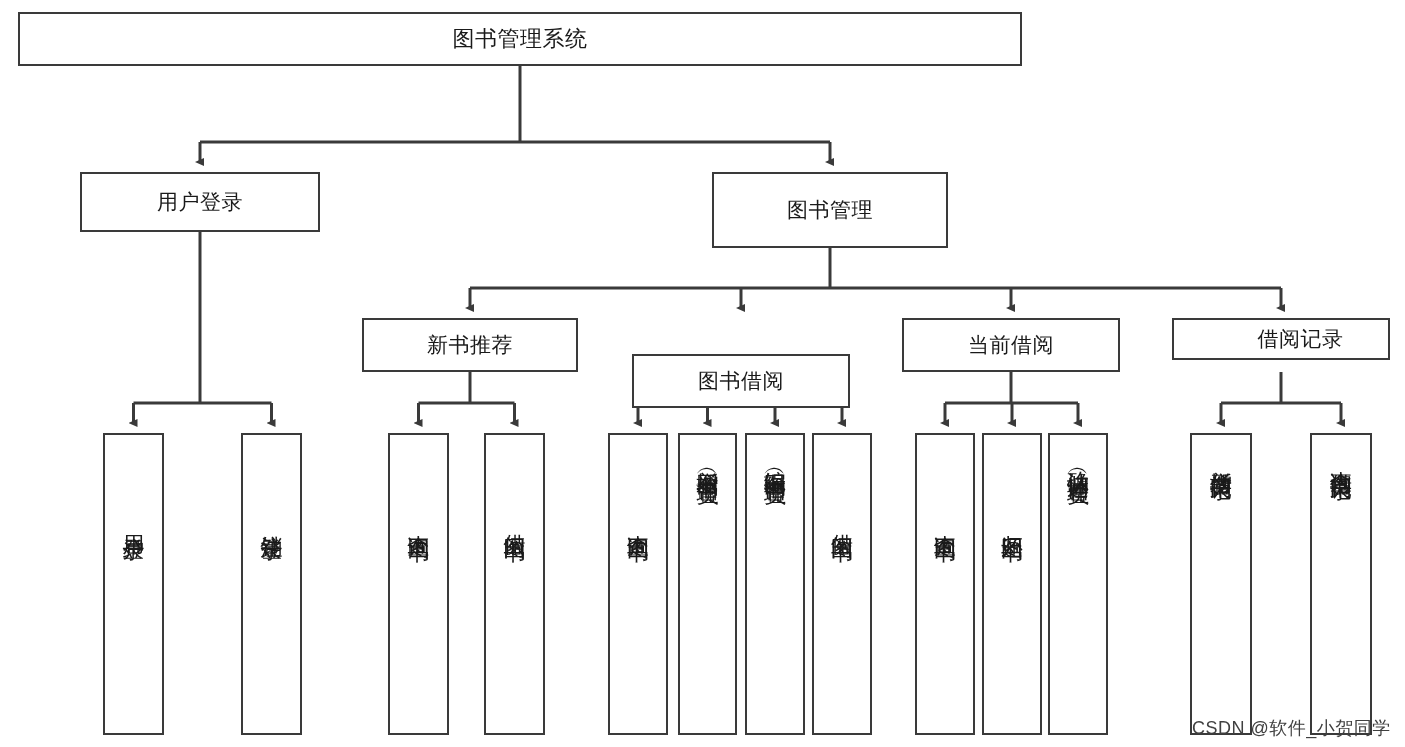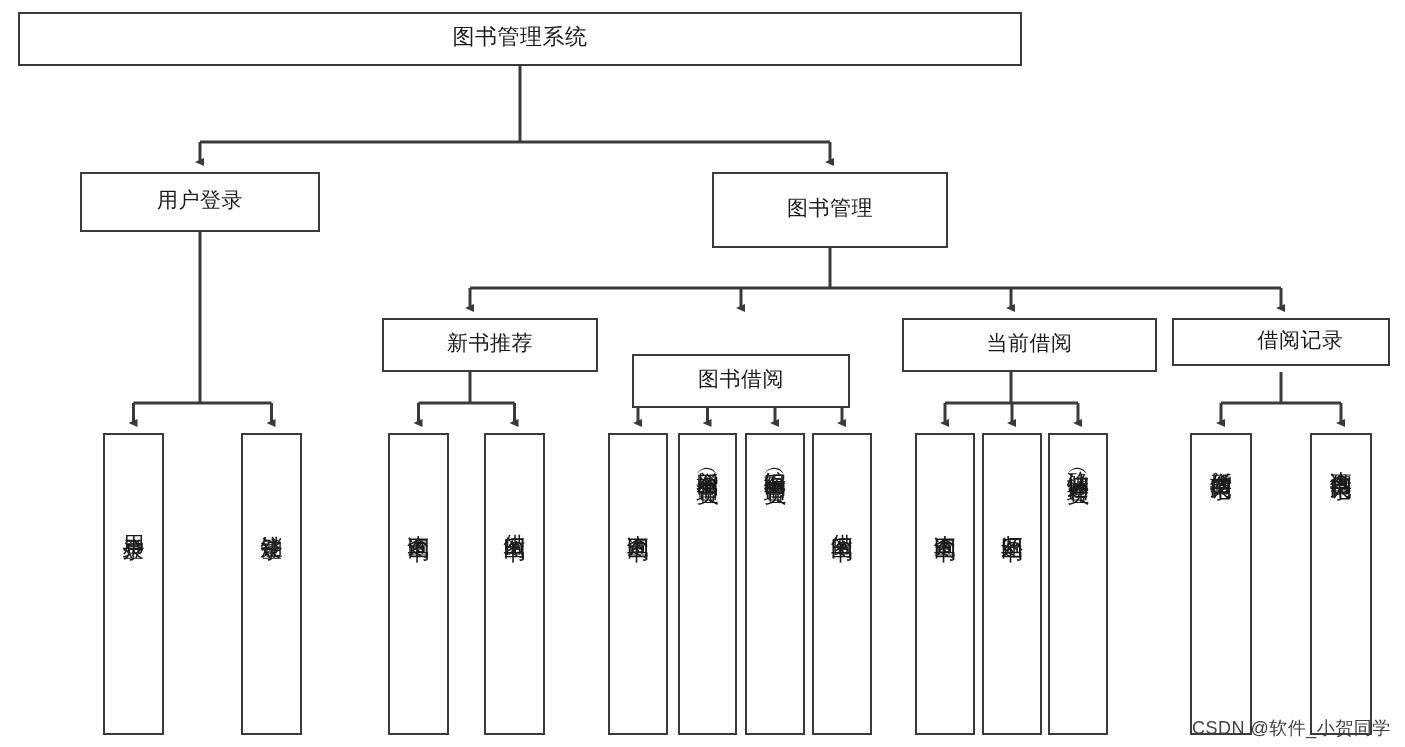--- a/index.html
+++ b/index.html
@@ -37,21 +37,20 @@
   }
   .node-label {
     display: block;
     text-align: center;
     line-height: 1.18;
     letter-spacing: 0.5px;
     white-space: pre;
   }
   .node.horizontal .node-label {
     font-size: 21px;
-    font-family: Liberation Mono, monospace;
   }
   .node.root .node-label {
     font-size: 22px;
   }
   .node.vertical {
     align-items: flex-start;
     padding-top: 4px;
   }
   .node.vertical .node-label {
     writing-mode: vertical-rl;
@@ -124,30 +123,30 @@
   <div id="node-layer">
       <div class="node horizontal root" style="left: 18px; top: 12px; width: 1004px; height: 54px;">
         <span class="node-label">图书管理系统</span>
       </div>
       <div class="node horizontal branch" style="left: 80px; top: 172px; width: 240px; height: 60px;">
         <span class="node-label">用户登录</span>
       </div>
       <div class="node horizontal branch" style="left: 712px; top: 172px; width: 236px; height: 76px;">
         <span class="node-label">图书管理</span>
       </div>
-      <div class="node horizontal branch" style="left: 362px; top: 318px; width: 216px; height: 54px; margin-left: 20px;">
+      <div class="node horizontal branch" style="left: 362px; top: 318px; width: 216px; height: 54px;">
         <span class="node-label">新书推荐</span>
       </div>
       <div class="node horizontal branch" style="left: 632px; top: 318px; width: 218px; height: 54px; margin-top: 36px;">
         <span class="node-label">图书借阅</span>
       </div>
-      <div class="node horizontal branch" style="left: 902px; top: 318px; width: 255px; height: 54px;">
+      <div class="node horizontal branch" style="left: 902px; top: 318px; width: 218px; height: 54px;">
         <span class="node-label">当前借阅</span>
       </div>
-      <div class="node horizontal branch" style="left: 1172px; top: 318px; width: 218px; height: 48px; padding-left: 39px;">
+      <div class="node horizontal branch" style="left: 1172px; top: 318px; width: 218px; height: 42px; padding-left: 39px;">
         <span class="node-label">借阅记录</span>
       </div>
       <div class="node vertical mid" style="left: 103px; top: 433px; width: 61px; height: 302px;">
         <span class="node-label">用户登录</span>
       </div>
       <div class="node vertical mid" style="left: 241px; top: 433px; width: 61px; height: 302px;">
         <span class="node-label">注销登录</span>
       </div>
       <div class="node vertical mid" style="left: 388px; top: 433px; width: 61px; height: 302px;">
         <span class="node-label">查询图书</span>

